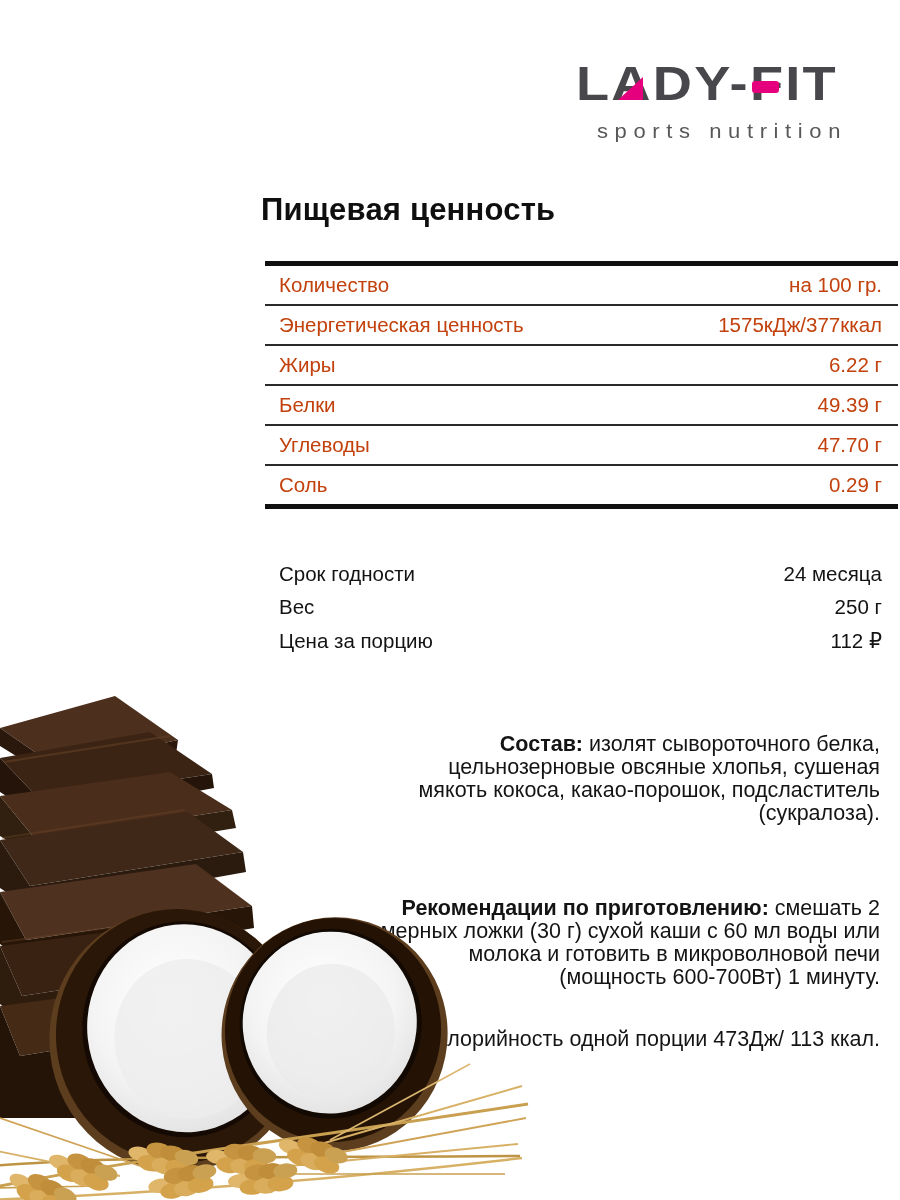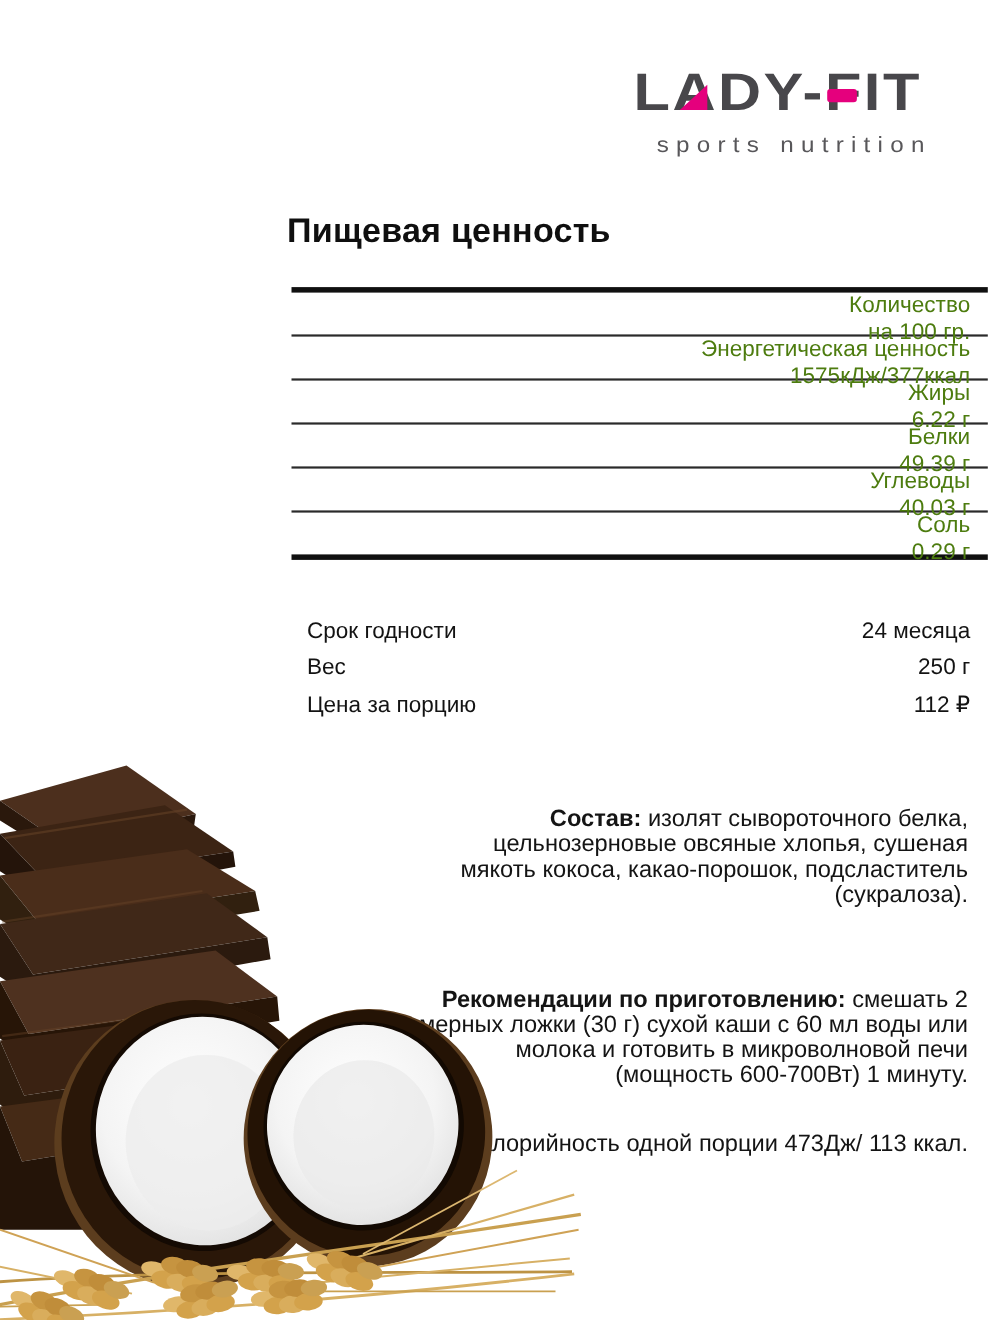--- a/index.html
+++ b/index.html
@@ -18,23 +18,23 @@
     position:absolute; left:261px; top:192px; margin:0;
     font-size:31px; font-weight:bold; color:#0f0f0f; letter-spacing:.2px;
   }
 
   
   .nutrition {
     position:absolute; left:265px; top:261px; width:633px;
     border-top:5px solid #101010; border-bottom:5px solid #101010;
   }
   .n-row {
-    display:flex; justify-content:space-between; align-items:flex-end;
+    display:flex; justify-content:space-between; align-items:center;
     height:38px; border-bottom:2px solid #2a2a2a;
-    font-size:20.5px; padding:0 16px 0 14px; color:#4d7c0f;flex-direction:column;
+    font-size:20.5px; padding:0 16px 0 14px; color:#c2410c;
   }
   .n-row:last-child { border-bottom:none; }
 
   
   .info { position:absolute; left:265px; top:557px; width:633px; }
   .i-row {
     display:flex; justify-content:space-between; align-items:center;
     height:33.5px; font-size:20.5px; padding:0 16px 0 14px; color:#131313;
   }
 
@@ -77,21 +77,21 @@
     <div class="n-row">
       <span>Жиры</span>
       <span>6.22 г</span>
     </div>
     <div class="n-row">
       <span>Белки</span>
       <span>49.39 г</span>
     </div>
     <div class="n-row">
       <span>Углеводы</span>
-      <span>40.03 г</span>
+      <span>47.70 г</span>
     </div>
     <div class="n-row">
       <span>Соль</span>
       <span>0.29 г</span>
     </div>
   </div>
 
   <div class="info">
     <div class="i-row">
       <span>Срок годности</span>

